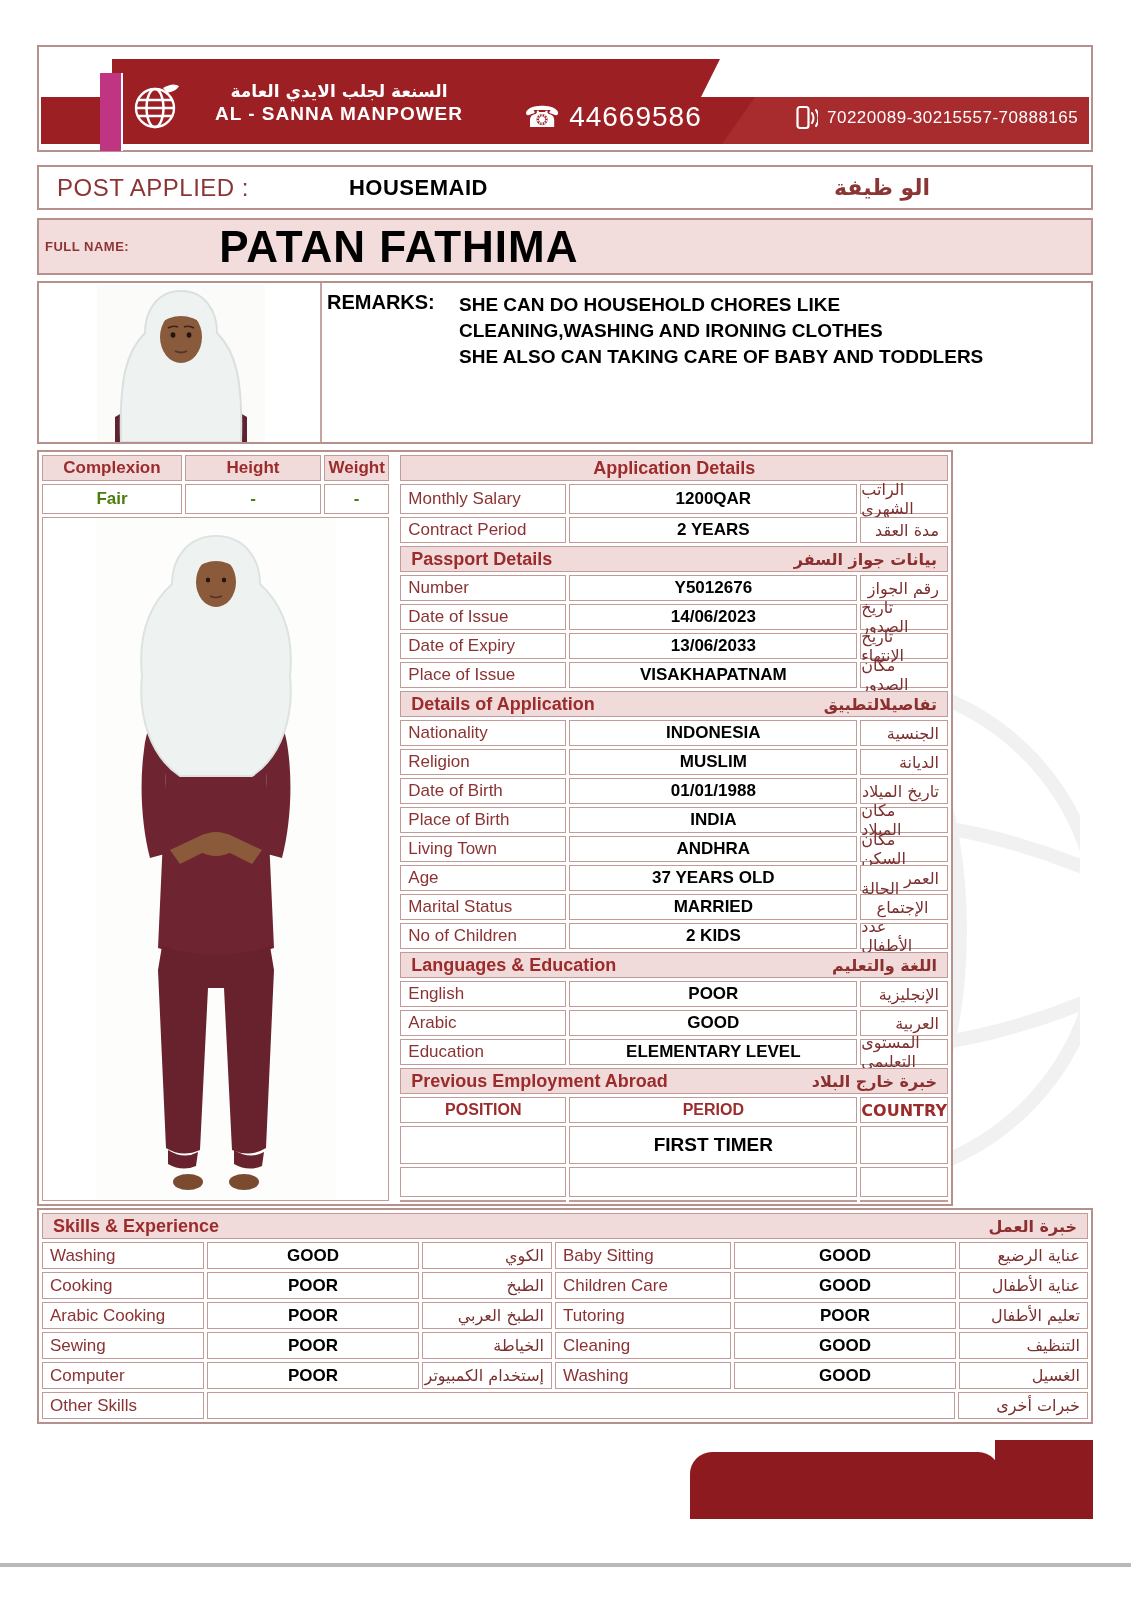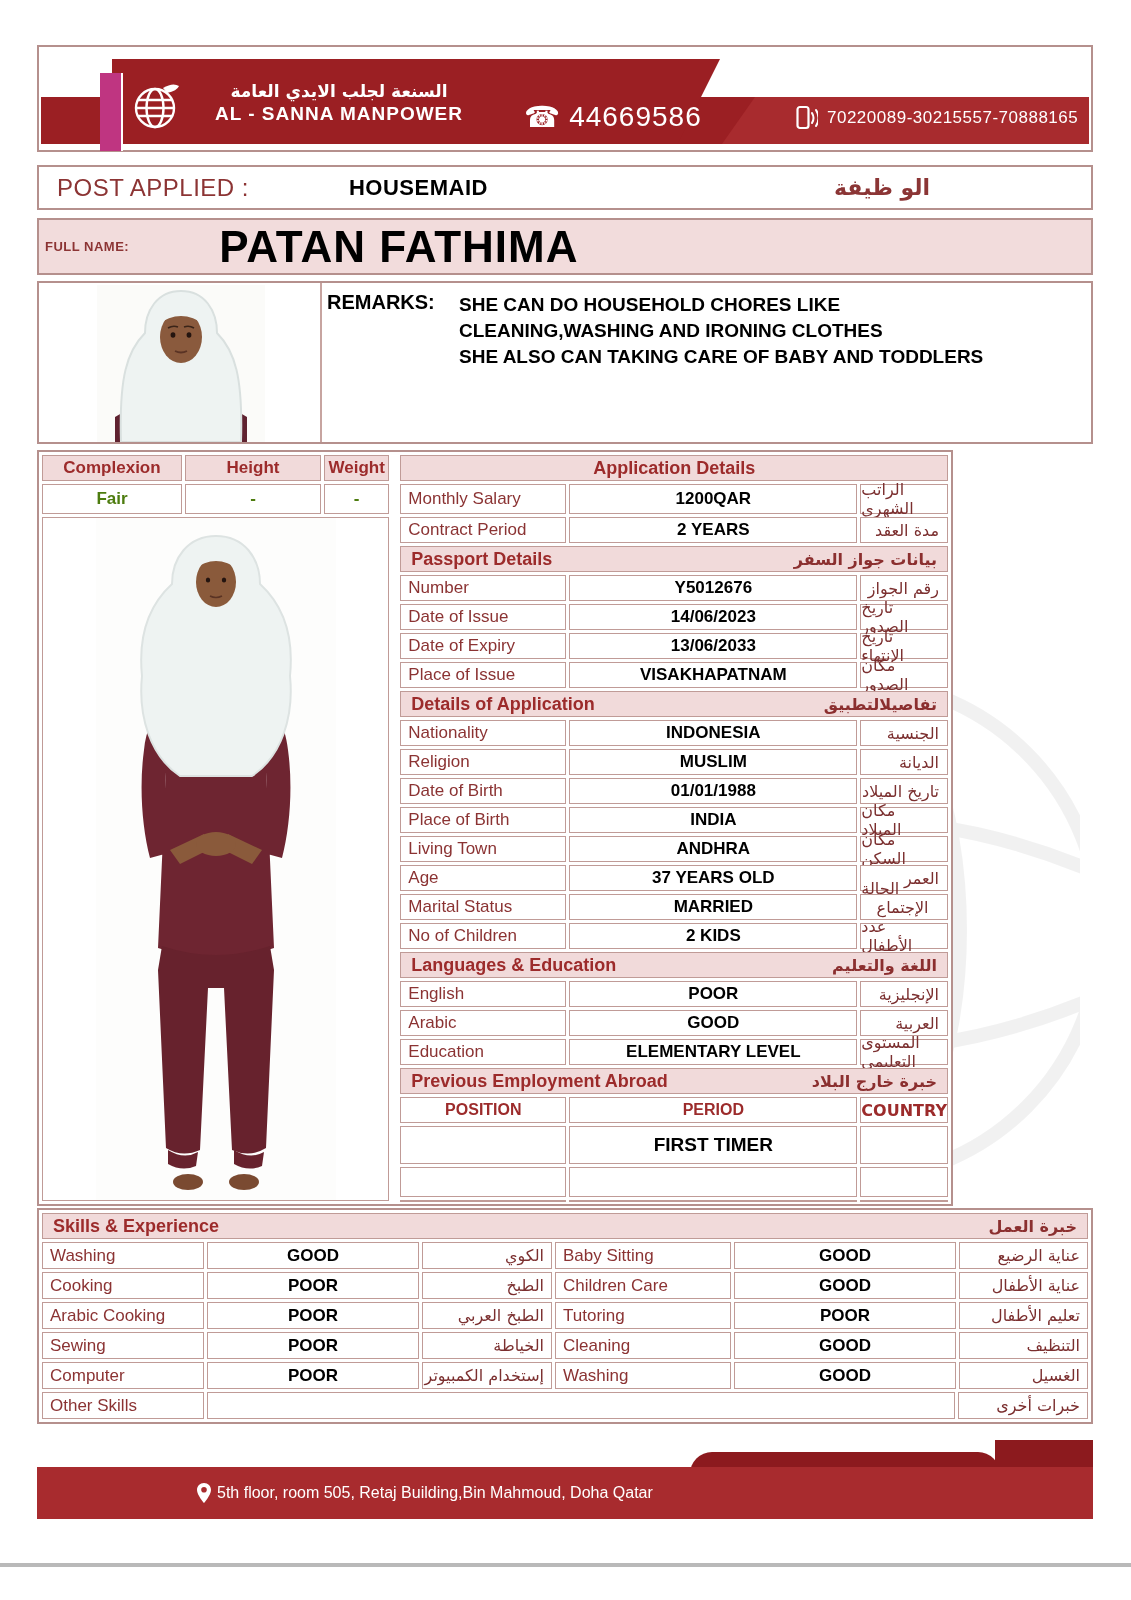--- a/index.html
+++ b/index.html
@@ -387,23 +387,15 @@
         <div class="s-row">
           <div class="cell sk1">Other Skills</div>
           <div class="cell sk-wide"></div>
           <div class="cell sk6" style="flex: 0 0 130px;">خبرات أخرى</div>
         </div>
       </div>
   </div>
 
   <div id="footer-dark" class="abs"></div>
   <div id="footer-dark2" class="abs"></div>
-  <div id="footer-band" class="abs">
-    <div id="footer-addr">
-      <svg width="14" height="20" viewBox="0 0 14 20">
-        <path d="M7,0 C3,0 0,3 0,7 C0,12 7,20 7,20 C7,20 14,12 14,7 C14,3 11,0 7,0 Z M7,9.5 A2.8,2.8 0 1,1 7,3.9 A2.8,2.8 0 0,1 7,9.5 Z" fill="#fff"></path>
-      </svg>
-      <span>5th floor, room 505, Retaj Building,Bin Mahmoud, Doha Qatar</span>
-    </div>
-  </div>
   <div id="bottom-line" class="abs"></div>
 
 </div>
 
 </body></html>

